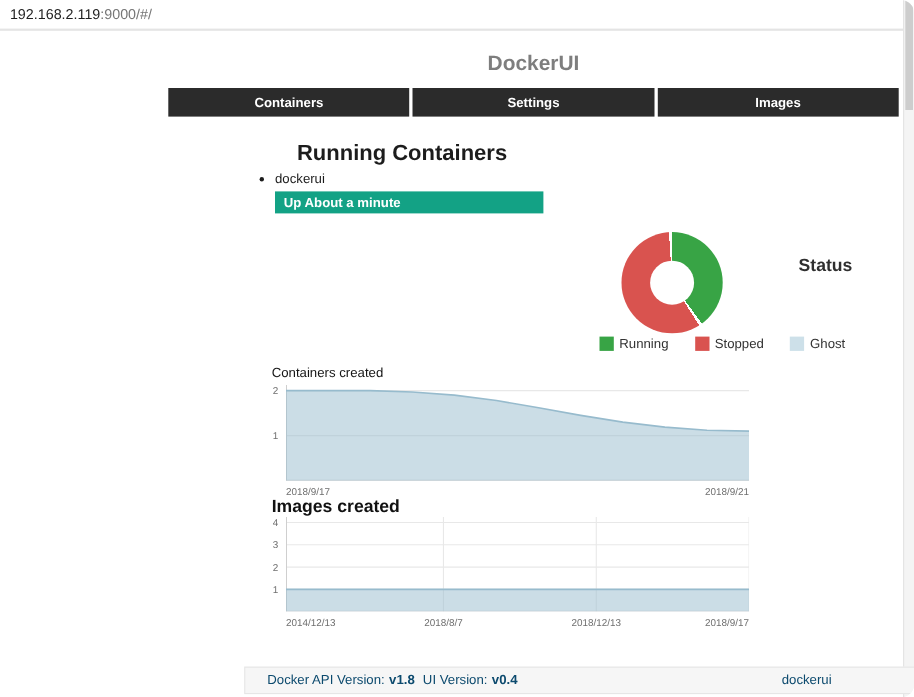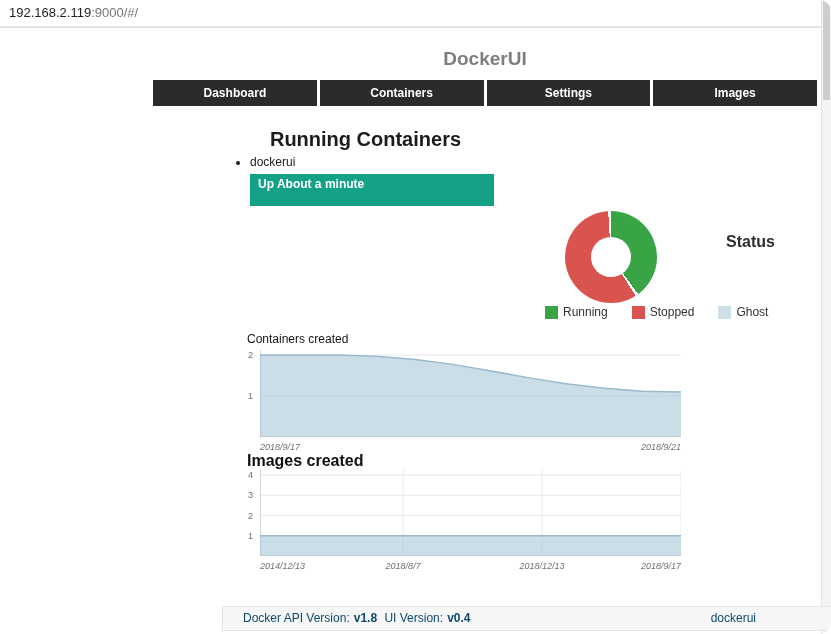--- a/index.html
+++ b/index.html
@@ -28,21 +28,21 @@
              text-align:center; padding:6px 0; border:none; cursor:pointer;
              font-family:"Liberation Sans", sans-serif; }
 
   
   .running-title { position:absolute; top:128px; left:153px; width:425px; text-align:center;
                    font-size:20px; font-weight:bold; color:#1c1c1c; margin:0; }
   .container-list { position:absolute; top:155px; left:217px; margin:0; padding-left:33px;
                     font-size:12px; color:#1c1c1c; width:320px; }
   .container-list li { margin:0; }
   .cname { cursor:pointer; }
-  .status-bar { margin-top:5px; width:244px; height:32px; background:#13a285; color:#fff;
+  .status-bar { margin-top:5px; width:244px; height:20px; background:#13a285; color:#fff;
                 font-size:12px; font-weight:bold; line-height:20px; padding-left:8px; }
 
   
   .donut { position:absolute; top:211px; left:565px; width:92px; height:92px; border-radius:50%; }
   .donut::after { content:""; position:absolute; top:26px; left:26px; right:26px; bottom:26px;
                   background:#fff; border-radius:50%; }
   .status-title { position:absolute; top:217px; left:710px; font-size:16px; font-weight:bold;
                   color:#2f2f2f; margin:16px; }
   .legend { position:absolute; top:305px; left:545px; display:flex; gap:24px; align-items:center;
             font-size:12px; color:#333; }
@@ -51,21 +51,21 @@
 
   
   .chart-title-1 { position:absolute; top:332px; left:247px; font-size:12px; color:#151515; margin:0; font-weight:normal; }
   .chart-title-2 { position:absolute; top:452px; left:247px; font-size:16px; color:#111; margin:0; font-weight:bold; }
   .plot { position:absolute; background:#fff; }
   .plot-1 { top:350px; left:260px; width:421px; height:87px; }
   .plot-2 { top:470px; left:260px; width:421px; height:86px; }
   .plot svg { position:absolute; top:0; left:0; width:100%; height:100%; display:block; }
   .yticks { position:absolute; left:-22px; top:0; width:18px; height:100%; }
   .yticks div { position:absolute; right:3px; font-size:9px; color:#6f6f6f; line-height:10px; }
-  .xticks { position:absolute; left:0; right:0; top:100%; height:16px;font-style:italic; }
+  .xticks { position:absolute; left:0; right:0; top:100%; height:16px; }
   .xticks div { position:absolute; top:5px; font-size:9px; color:#6f6f6f; white-space:nowrap; }
 
   
   .footer { position:absolute; left:222px; top:606px; width:612px; height:25px; background:#f6f6f6;
             border:1px solid #e6e6e6; font-size:12px; color:#0c4a6e; line-height:23px; }
   .footer-left { position:absolute; left:20px; top:0; }
   .footer-left b { margin-right:4px; }
   .footer-left span { margin-right:4px; }
   .footer-brand { position:absolute; right:77px; top:0; }
 </style>
@@ -78,21 +78,20 @@
     <span>192.168.2.119</span><span class="url-rest">:9000/#/</span>
   </div>
 
   <div class="scrollbar">
     <div class="scroll-thumb"></div>
   </div>
 
   <h1 class="app-title">DockerUI</h1>
 
   <nav class="navbar" id="nav">
-      <button class="nav-btn">Dashboard</button>
       <button class="nav-btn">Containers</button>
       <button class="nav-btn">Settings</button>
       <button class="nav-btn">Images</button>
     </nav>
 
   <h2 class="running-title">Running Containers</h2>
   <ul class="container-list">
     <li>
       <span class="cname">dockerui</span>
       <div class="status-bar" style="background: rgb(19, 162, 133);">Up About a minute</div>

